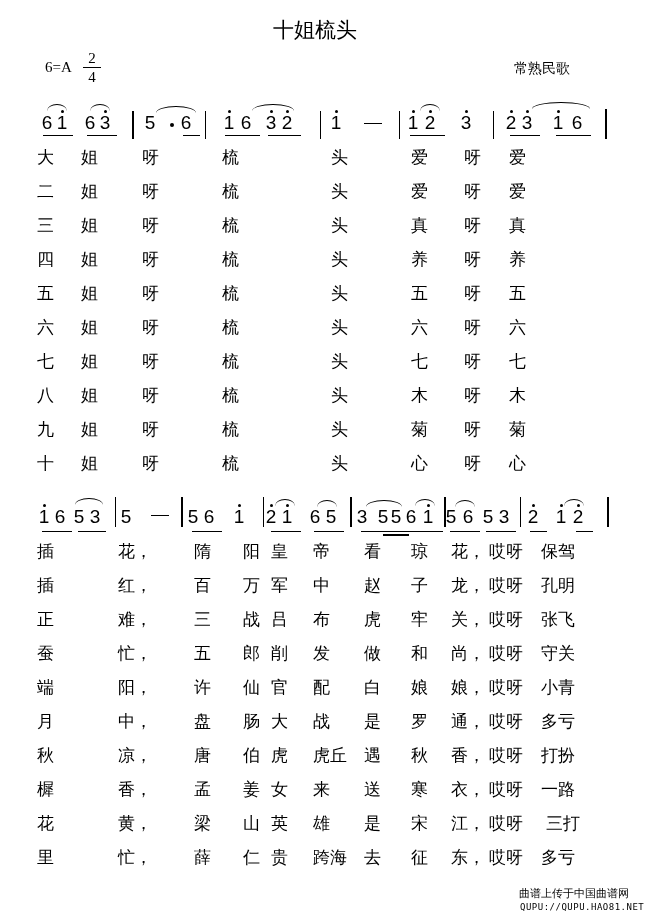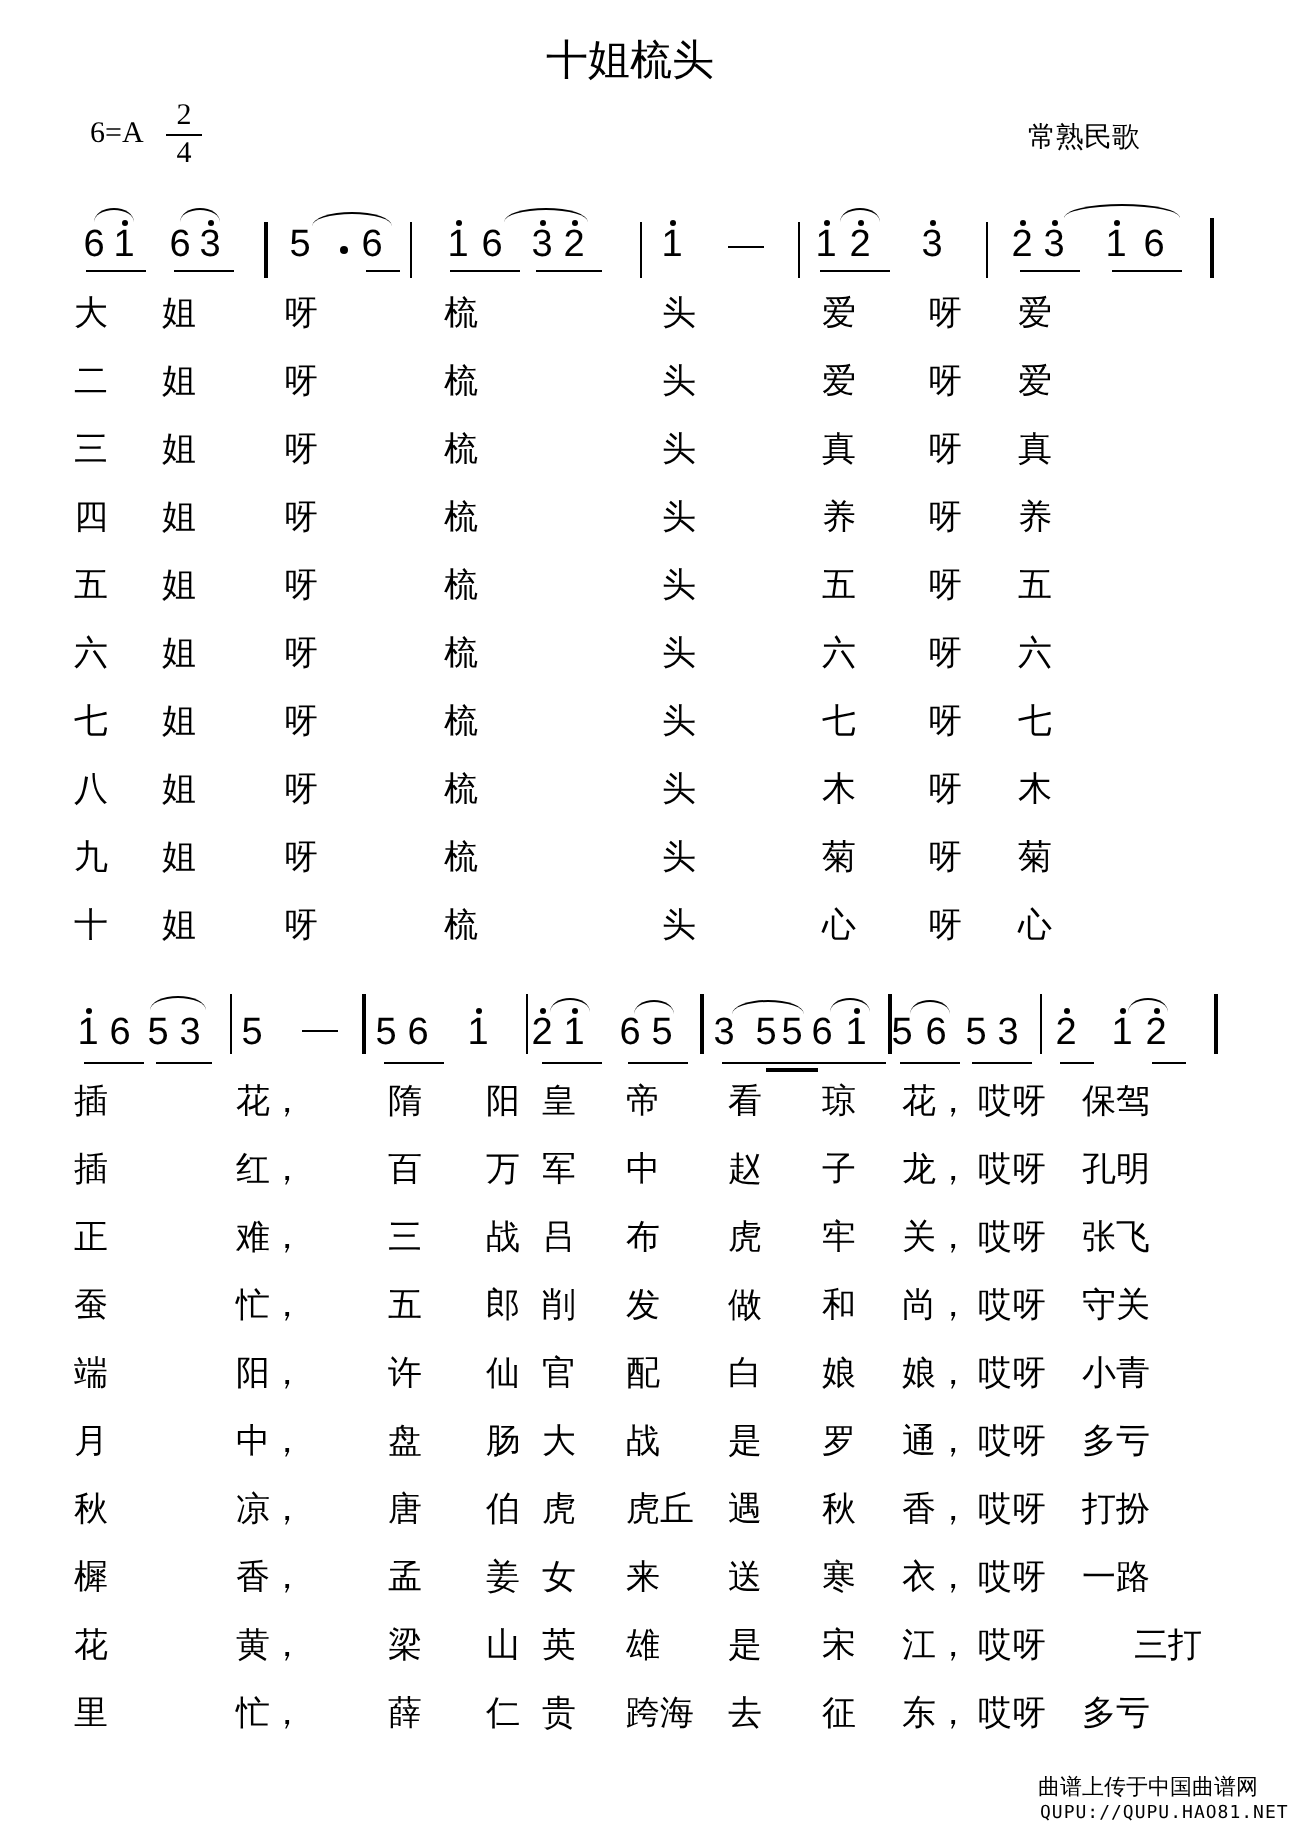--- a/index.html
+++ b/index.html
@@ -333,21 +333,21 @@
     <div class="lyric" style="left: 37px; top: 813px; width: auto; white-space: nowrap;">花</div>
     <div class="lyric" style="left: 118px; top: 813px; width: auto; white-space: nowrap;">黄，</div>
     <div class="lyric" style="left: 194px; top: 813px; width: auto; white-space: nowrap;">梁</div>
     <div class="lyric" style="left: 243px; top: 813px; width: auto; white-space: nowrap;">山</div>
     <div class="lyric" style="left: 271px; top: 813px; width: auto; white-space: nowrap;">英</div>
     <div class="lyric" style="left: 313px; top: 813px; width: auto; white-space: nowrap;">雄</div>
     <div class="lyric" style="left: 364px; top: 813px; width: auto; white-space: nowrap;">是</div>
     <div class="lyric" style="left: 411px; top: 813px; width: auto; white-space: nowrap;">宋</div>
     <div class="lyric" style="left: 451px; top: 813px; width: auto; white-space: nowrap;">江，</div>
     <div class="lyric" style="left: 489px; top: 813px; width: auto; white-space: nowrap;">哎呀</div>
-    <div class="lyric" style="left: 567px; top: 813px; width: auto; white-space: nowrap;">三打</div>
+    <div class="lyric" style="left: 546px; top: 813px; width: auto; white-space: nowrap;">三打</div>
     <div class="lyric" style="left: 37px; top: 847px; width: auto; white-space: nowrap;">里</div>
     <div class="lyric" style="left: 118px; top: 847px; width: auto; white-space: nowrap;">忙，</div>
     <div class="lyric" style="left: 194px; top: 847px; width: auto; white-space: nowrap;">薛</div>
     <div class="lyric" style="left: 243px; top: 847px; width: auto; white-space: nowrap;">仁</div>
     <div class="lyric" style="left: 271px; top: 847px; width: auto; white-space: nowrap;">贵</div>
     <div class="lyric" style="left: 313px; top: 847px; width: auto; white-space: nowrap;">跨海</div>
     <div class="lyric" style="left: 364px; top: 847px; width: auto; white-space: nowrap;">去</div>
     <div class="lyric" style="left: 411px; top: 847px; width: auto; white-space: nowrap;">征</div>
     <div class="lyric" style="left: 451px; top: 847px; width: auto; white-space: nowrap;">东，</div>
     <div class="lyric" style="left: 489px; top: 847px; width: auto; white-space: nowrap;">哎呀</div>

